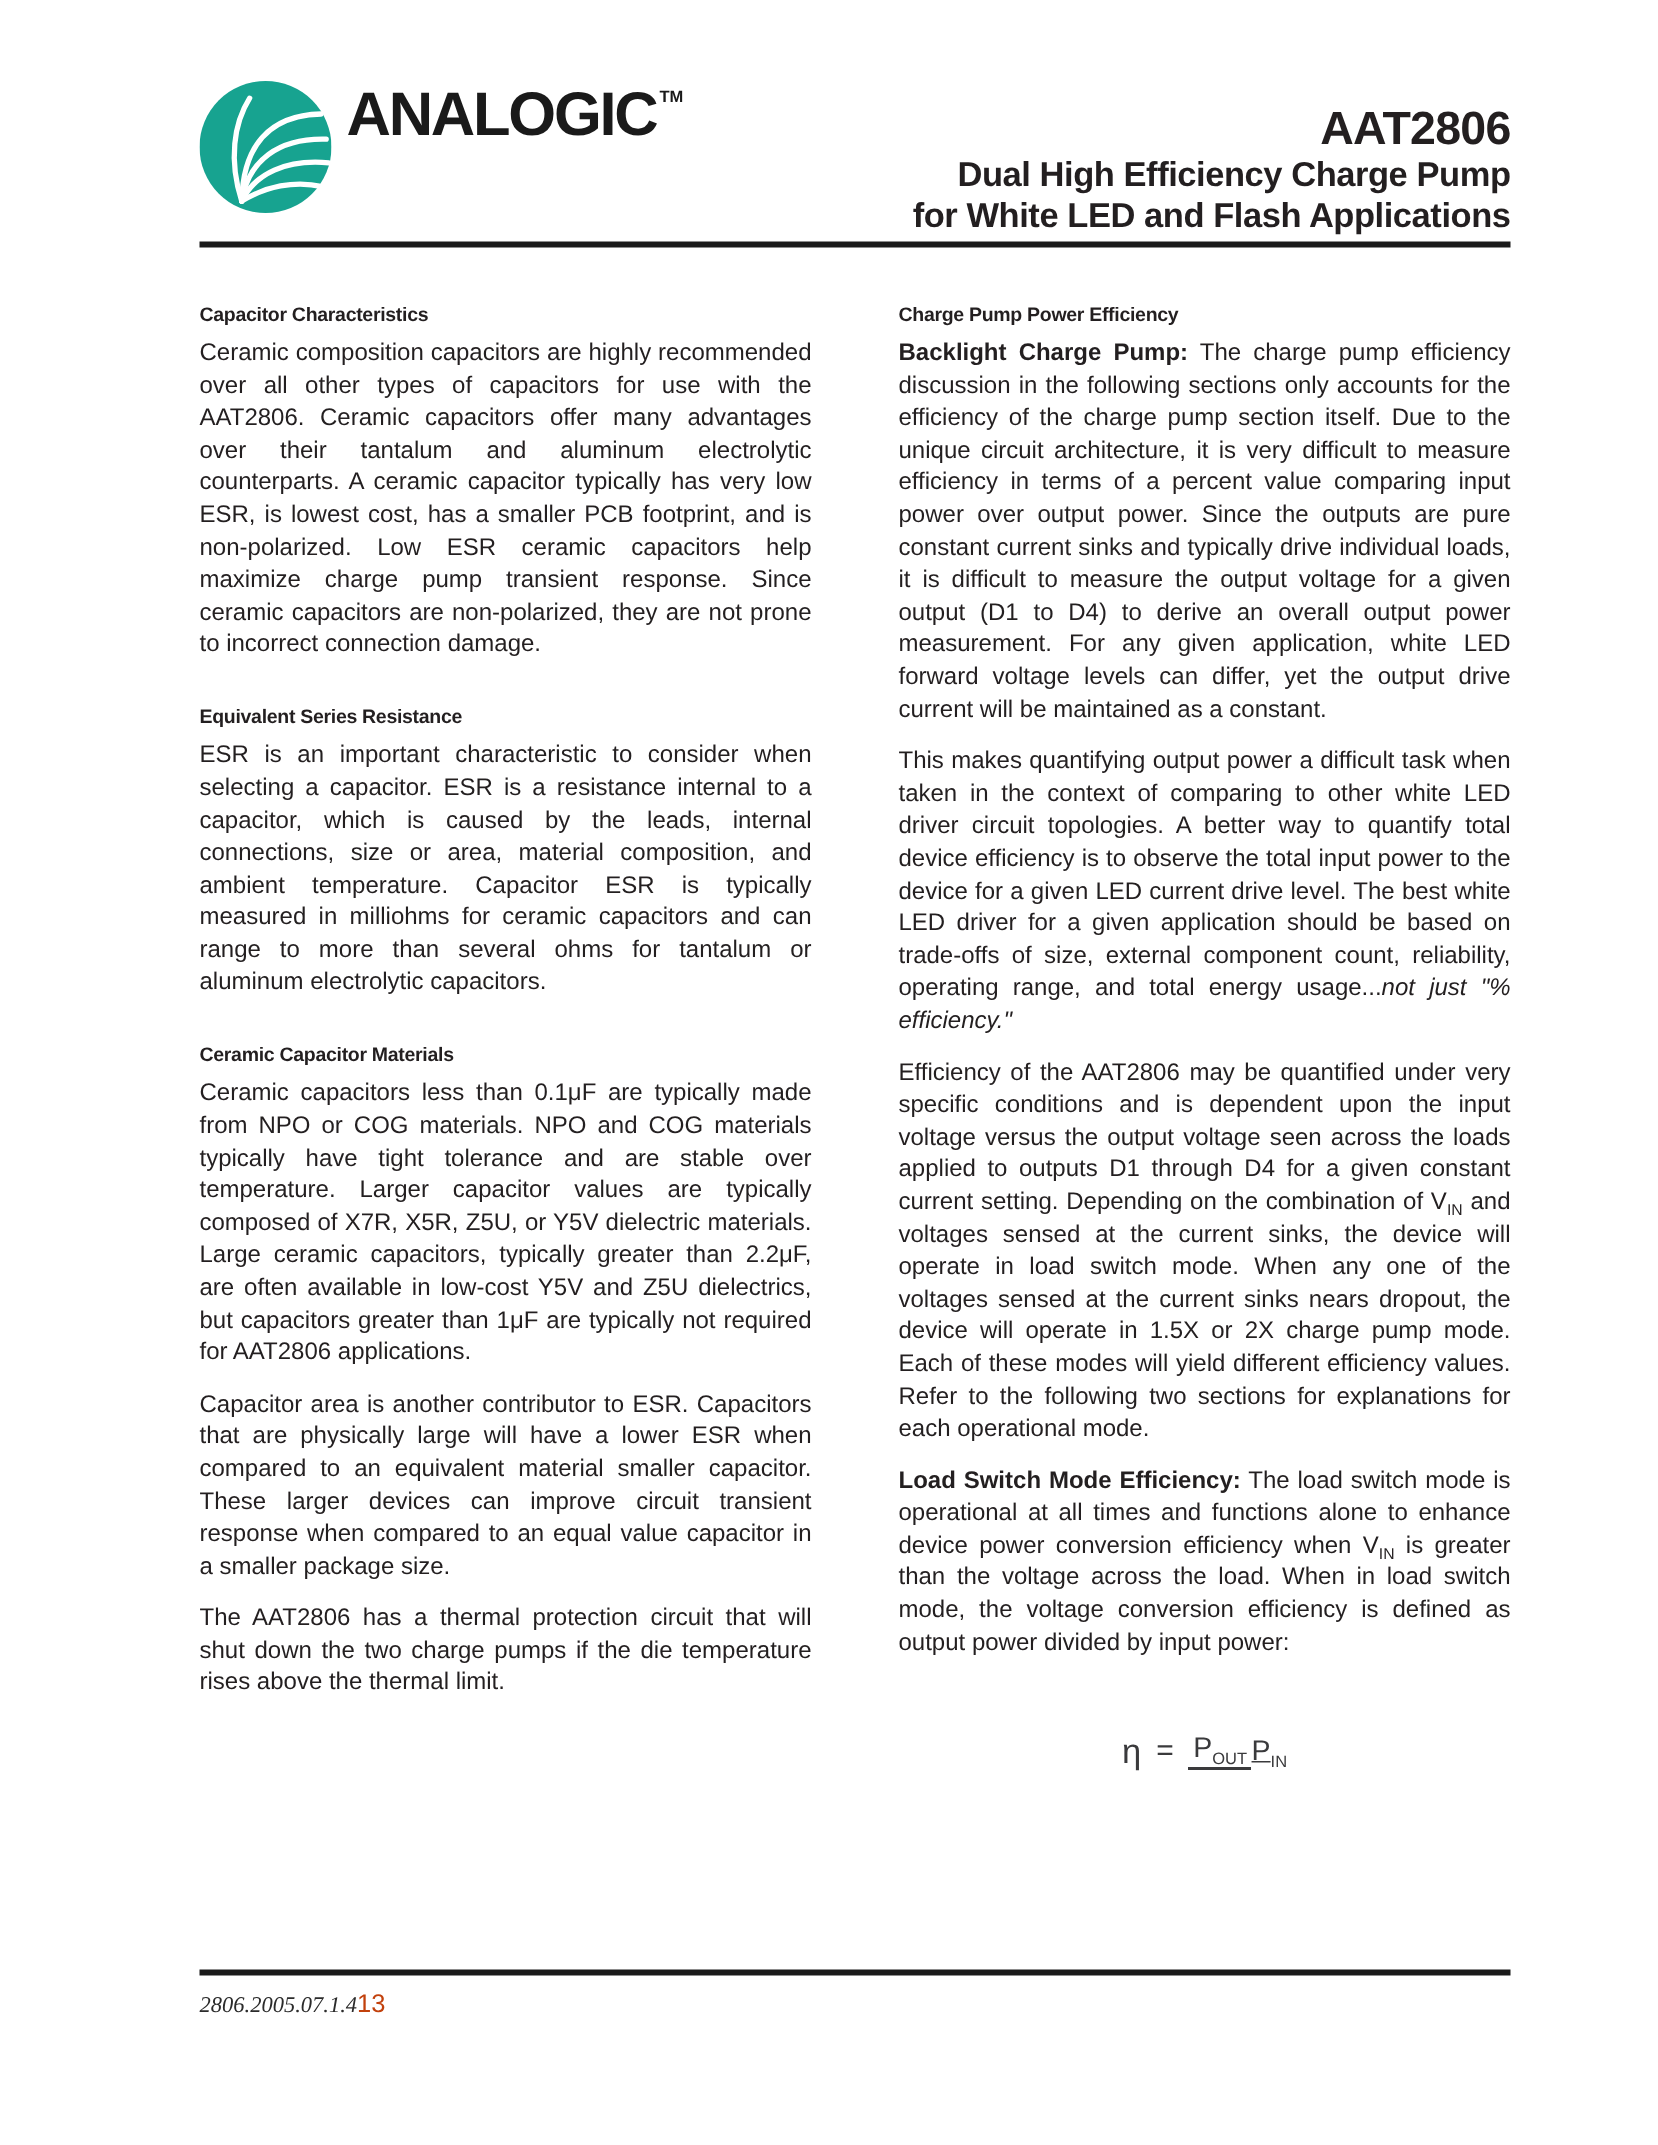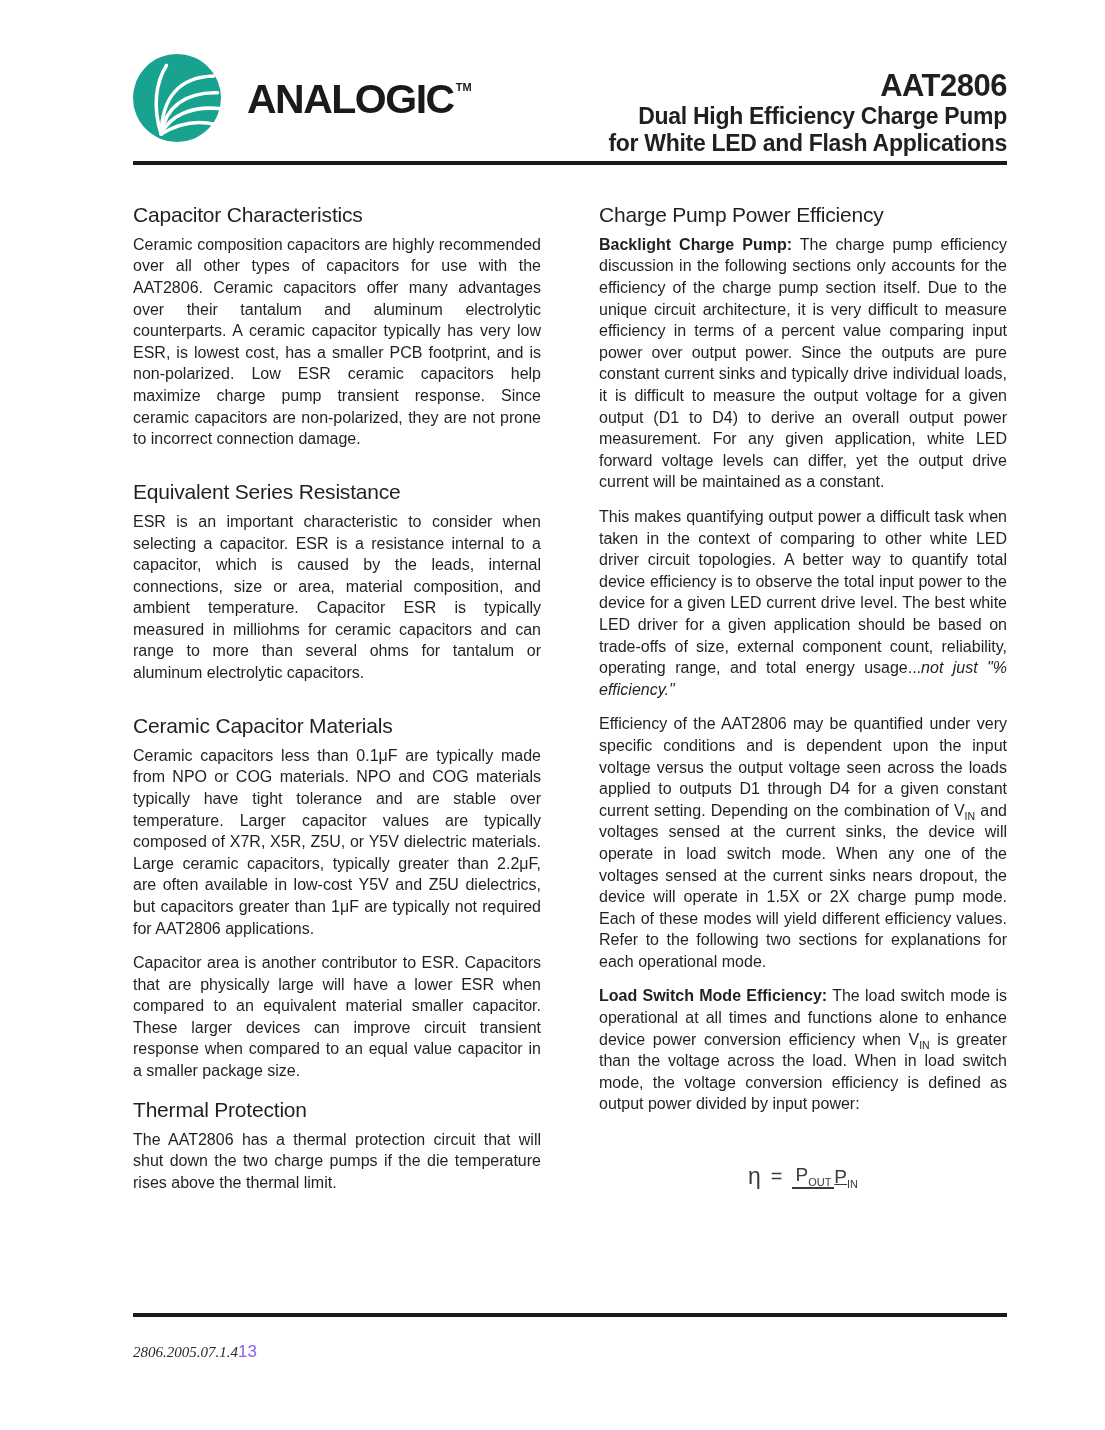--- a/index.html
+++ b/index.html
@@ -9,36 +9,36 @@
     height: 1430px;
     background: #ffffff;
     font-family: "Liberation Sans", sans-serif;
     color: #231f20;
     overflow: hidden;
   }
   .content { padding: 0 98px 0 133px; }
 
   
   .header { display: flex; align-items: flex-start; padding-top: 54px; }
-  .logo { display: flex; align-items: center; gap: 26px; }
+  .logo { display: flex; align-items: flex-start; gap: 10px; }
   .logo svg { display: block; }
   .logo-text { margin-top: 4px; text-align: right; }
   .logo-name { font-size: 41px; font-weight: 700; letter-spacing: -1.5px; line-height: 0.92; color: #1a1a1a; white-space: nowrap; }
   .logo-tm { font-size: 11px; font-weight: 700; vertical-align: 22px; letter-spacing: 0; margin-left: 2px; }
   .logo-sub { font-size: 38px; font-weight: 200; letter-spacing: 6px; line-height: 1.0; color: #1a1a1a; padding-right: 12px; margin-top: -3px; }
   .title-block { margin-left: auto; text-align: right; margin-top: 16px; }
   .part-number { font-size: 31px; font-weight: 700; line-height: 1.05; letter-spacing: -0.5px; }
   .subtitle { font-size: 23px; font-weight: 700; line-height: 1.18; letter-spacing: -0.3px; }
   .header-rule { height: 4px; background: #1a1a1a; margin-top: 4px; }
 
   
   .columns { display: flex; gap: 58px; margin-top: 38px; }
   .col { width: 408px; }
   .section-heading {
-    font-size: 21px; font-weight: 400; letter-spacing: -0.2px;
+    font-size: 13px; font-weight: 700; letter-spacing: -0.2px;
     margin: 30px 0 8px 0; line-height: 1.1;
   }
   .section-heading.first { margin-top: 0; }
   .section-heading.tight { margin-top: 16px; }
   .body {
     font-size: 16px; line-height: 21.6px; text-align: justify;
     margin: 0 0 13px 0; hyphens: auto;
   }
   .body b { font-weight: 700; }
   .body i { font-style: italic; }
@@ -54,21 +54,21 @@
   .frac { display: inline-flex; flex-direction: row; align-items: center; font-size: 19px; font-weight: 400; }
   .frac .num { border-bottom: 2px solid #3a3a3c; padding: 0 3px 1px 3px; }
   .frac .den { padding-top: 1px; text-decoration: underline; }
   .frac sub { font-size: 11px; line-height: 0; }
 
   
   .footer { position: absolute; left: 133px; right: 98px; top: 1313px; }
   .footer-rule { height: 4px; background: #1a1a1a; }
   .footer-row { display: flex; justify-content: flex-start; align-items: baseline; margin-top: 9px; }
   .doc-code { font-family: "Liberation Serif", serif; font-style: italic; font-size: 15px; color: #2b2b2b; }
-  .page-number { font-size: 17px; color: #8b5cf6; margin-top: 16px; }
+  .page-number { font-size: 17px; color: #c2410c; }
 </style>
 </head>
 <body>
 
 <div class="page">
   <div class="content">
 
     <header class="header">
       <div class="logo">
         <span>
@@ -101,21 +101,20 @@
         <h2 class="section-heading first">Capacitor Characteristics</h2>
         <p class="body">Ceramic composition capacitors are highly recommended over all other types of capacitors for use with the AAT2806. Ceramic capacitors offer many advantages over their tantalum and aluminum electrolytic counterparts. A ceramic capacitor typically has very low ESR, is lowest cost, has a smaller PCB footprint, and is non-polarized. Low ESR ceramic capacitors help maximize charge pump transient response. Since ceramic capacitors are non-polarized, they are not prone to incorrect connection damage.</p>
 
         <h2 class="section-heading">Equivalent Series Resistance</h2>
         <p class="body">ESR is an important characteristic to consider when selecting a capacitor. ESR is a resistance internal to a capacitor, which is caused by the leads, internal connections, size or area, material composition, and ambient temperature. Capacitor ESR is typically measured in milliohms for ceramic capacitors and can range to more than several ohms for tantalum or aluminum electrolytic capacitors.</p>
 
         <h2 class="section-heading">Ceramic Capacitor Materials</h2>
         <p class="body">Ceramic capacitors less than 0.1μF are typically made from NPO or COG materials. NPO and COG materials typically have tight tolerance and are stable over temperature. Larger capacitor values are typically composed of X7R, X5R, Z5U, or Y5V dielectric materials. Large ceramic capacitors, typically greater than 2.2μF, are often available in low-cost Y5V and Z5U dielectrics, but capacitors greater than 1μF are typically not required for AAT2806 applications.</p>
         <p class="body">Capacitor area is another contributor to ESR. Capacitors that are physically large will have a lower ESR when compared to an equivalent material smaller capacitor. These larger devices can improve circuit transient response when compared to an equal value capacitor in a smaller package size.</p>
 
-        <h2 class="section-heading tight">Thermal Protection</h2>
         <p class="body">The AAT2806 has a thermal protection circuit that will shut down the two charge pumps if the die temperature rises above the thermal limit.</p>
       </section>
 
       <section class="col">
         <h2 class="section-heading first">Charge Pump Power Efficiency</h2>
 
         <p class="body"><b>Backlight Charge Pump:</b><span> The charge pump efficiency discussion in the following sections only accounts for the efficiency of the charge pump section itself. Due to the unique circuit architecture, it is very difficult to measure efficiency in terms of a percent value comparing input power over output power. Since the outputs are pure constant current sinks and typically drive individual loads, it is difficult to measure the output voltage for a given output (D1 to D4) to derive an overall output power measurement. For any given application, white LED forward voltage levels can differ, yet the output drive current will be maintained as a constant.</span></p>
 
         <p class="body"><span>This makes quantifying output power a difficult task when taken in the context of comparing to other white LED driver circuit topologies. A better way to quantify total device efficiency is to observe the total input power to the device for a given LED current drive level. The best white LED driver for a given application should be based on trade-offs of size, external component count, reliability, operating range, and total energy usage...</span><i>not just "% efficiency."</i></p>
 

